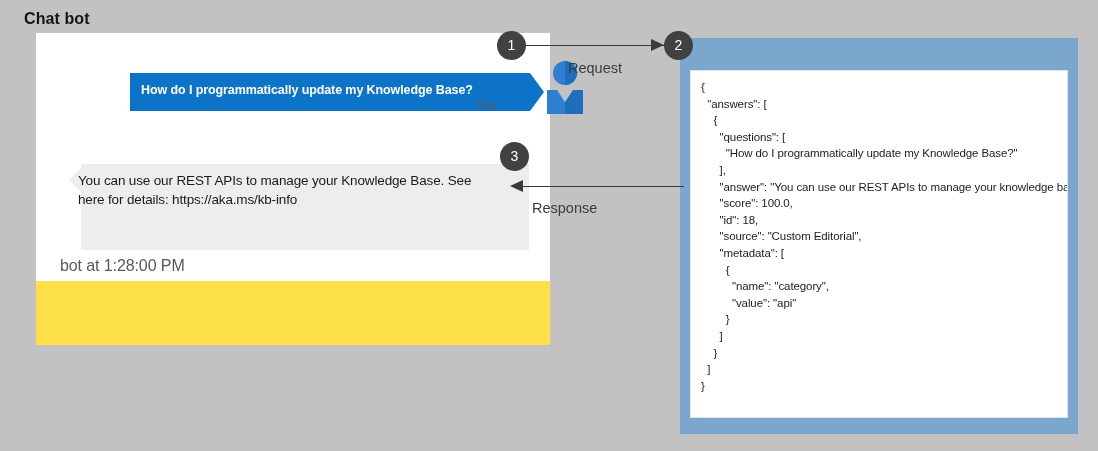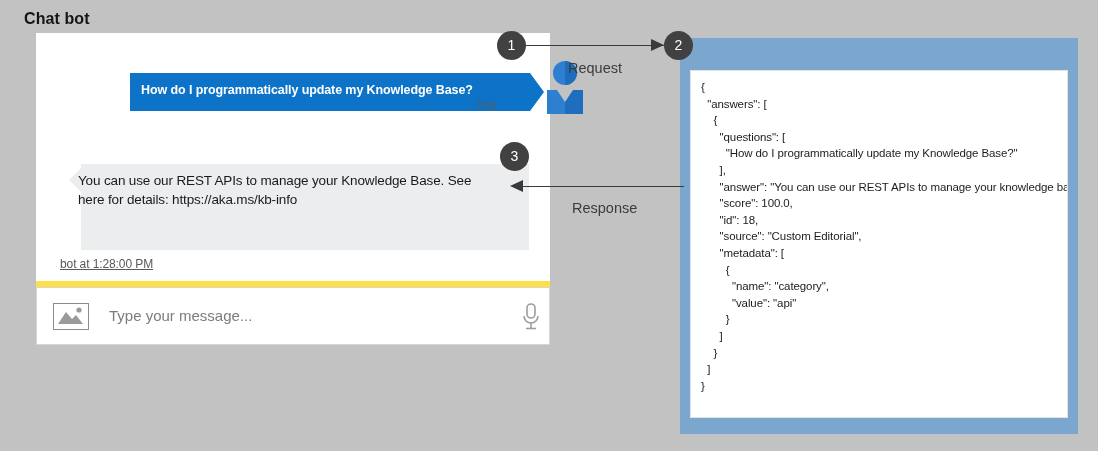--- a/index.html
+++ b/index.html
@@ -125,24 +125,23 @@
     width: 410px;
     font-size: 13.5px;
     color: #1a1a1a;
     line-height: 19px;
     letter-spacing: -.15px;
   }
   .bot-meta {
     position: absolute;
     left: 24px;
     top: 224px;
-    font-size: 12px;
+    font-size: 16px;
     color: #595959;
     letter-spacing: -.1px;
-    text-decoration: underline;
   }
 
   
   .chat-input-bar {
     position: absolute;
     left: 0;
     top: 254px;
     width: 514px;
     height: 58px;
     background: #ffffff;
@@ -201,21 +200,21 @@
   #marker-2 { left: 664px; top: 31px; }
   #marker-3 { left: 500px; top: 142px; }
 
   .arrow-label {
     position: absolute;
     font-size: 14.5px;
     color: #3c3c3c;
     margin-top: 39px;
   }
   #label-request  { left: 568px; top: 21px; }
-  #label-response { left: 572px; top: 161px; text-align: right; }
+  #label-response { left: 532px; top: 161px; text-align: right; }
 
   .arrow-line {
     position: absolute;
     height: 0;
     border-top: 1.6px solid #3a3a3a;
     z-index: 30;
   }
   #arrow-request-line { left: 522px; top: 45px; width: 142px; }
   #arrow-response-line { left: 519px; top: 186px; width: 165px; }
 
@@ -288,37 +287,20 @@
       <div class="user-label">You</div>
 
       <div class="bot-bubble-wrap">
         <div class="bot-bubble"></div>
         <div class="bot-bubble-tail"></div>
         <div class="bot-bubble-text">You can use our REST APIs to manage your Knowledge Base. See here for details: https://aka.ms/kb-info</div>
       </div>
       <div class="bot-meta">bot at 1:28:00 PM</div>
     </div>
 
-    <div class="chat-input-bar">
-      <div class="img-icon">
-        <svg width="33" height="24" viewBox="0 0 33 24">
-          <polygon points="4,20 12,8 18,15 22,11 29,20" fill="#9a9a9a"></polygon>
-          <circle cx="25" cy="6" r="2.6" fill="#9a9a9a"></circle>
-        </svg>
-      </div>
-      <div class="placeholder-text">Type your message...</div>
-      <div class="mic-icon">
-        <svg width="26" height="32" viewBox="0 0 26 32">
-          <rect x="9" y="3" width="8" height="14" rx="4" fill="none" stroke="#9d9d9d" stroke-width="1.6"></rect>
-          <path d="M6 15 a7 7 0 0 0 14 0" fill="none" stroke="#9d9d9d" stroke-width="1.6"></path>
-          <line x1="13" y1="22" x2="13" y2="27" stroke="#9d9d9d" stroke-width="1.6"></line>
-          <line x1="8" y1="27.5" x2="18" y2="27.5" stroke="#9d9d9d" stroke-width="1.6"></line>
-        </svg>
-      </div>
-    </div>
   </div>
 
   <div class="person-icon">
     <svg width="48" height="54" viewBox="0 0 48 54">
       <circle cx="24" cy="13" r="12" fill="#2f7fd0"></circle>
       <path d="M24 1 a12 12 0 0 1 0 24 z" fill="#1f6dbd"></path>
       <path d="M6 30 h36 v24 h-36 z" fill="#2f7fd0"></path>
       <path d="M24 30 h18 v24 h-18 z" fill="#1f6dbd"></path>
       <path d="M16 30 L24 42 L32 30 Z" fill="#c2c2c2"></path>
     </svg>

